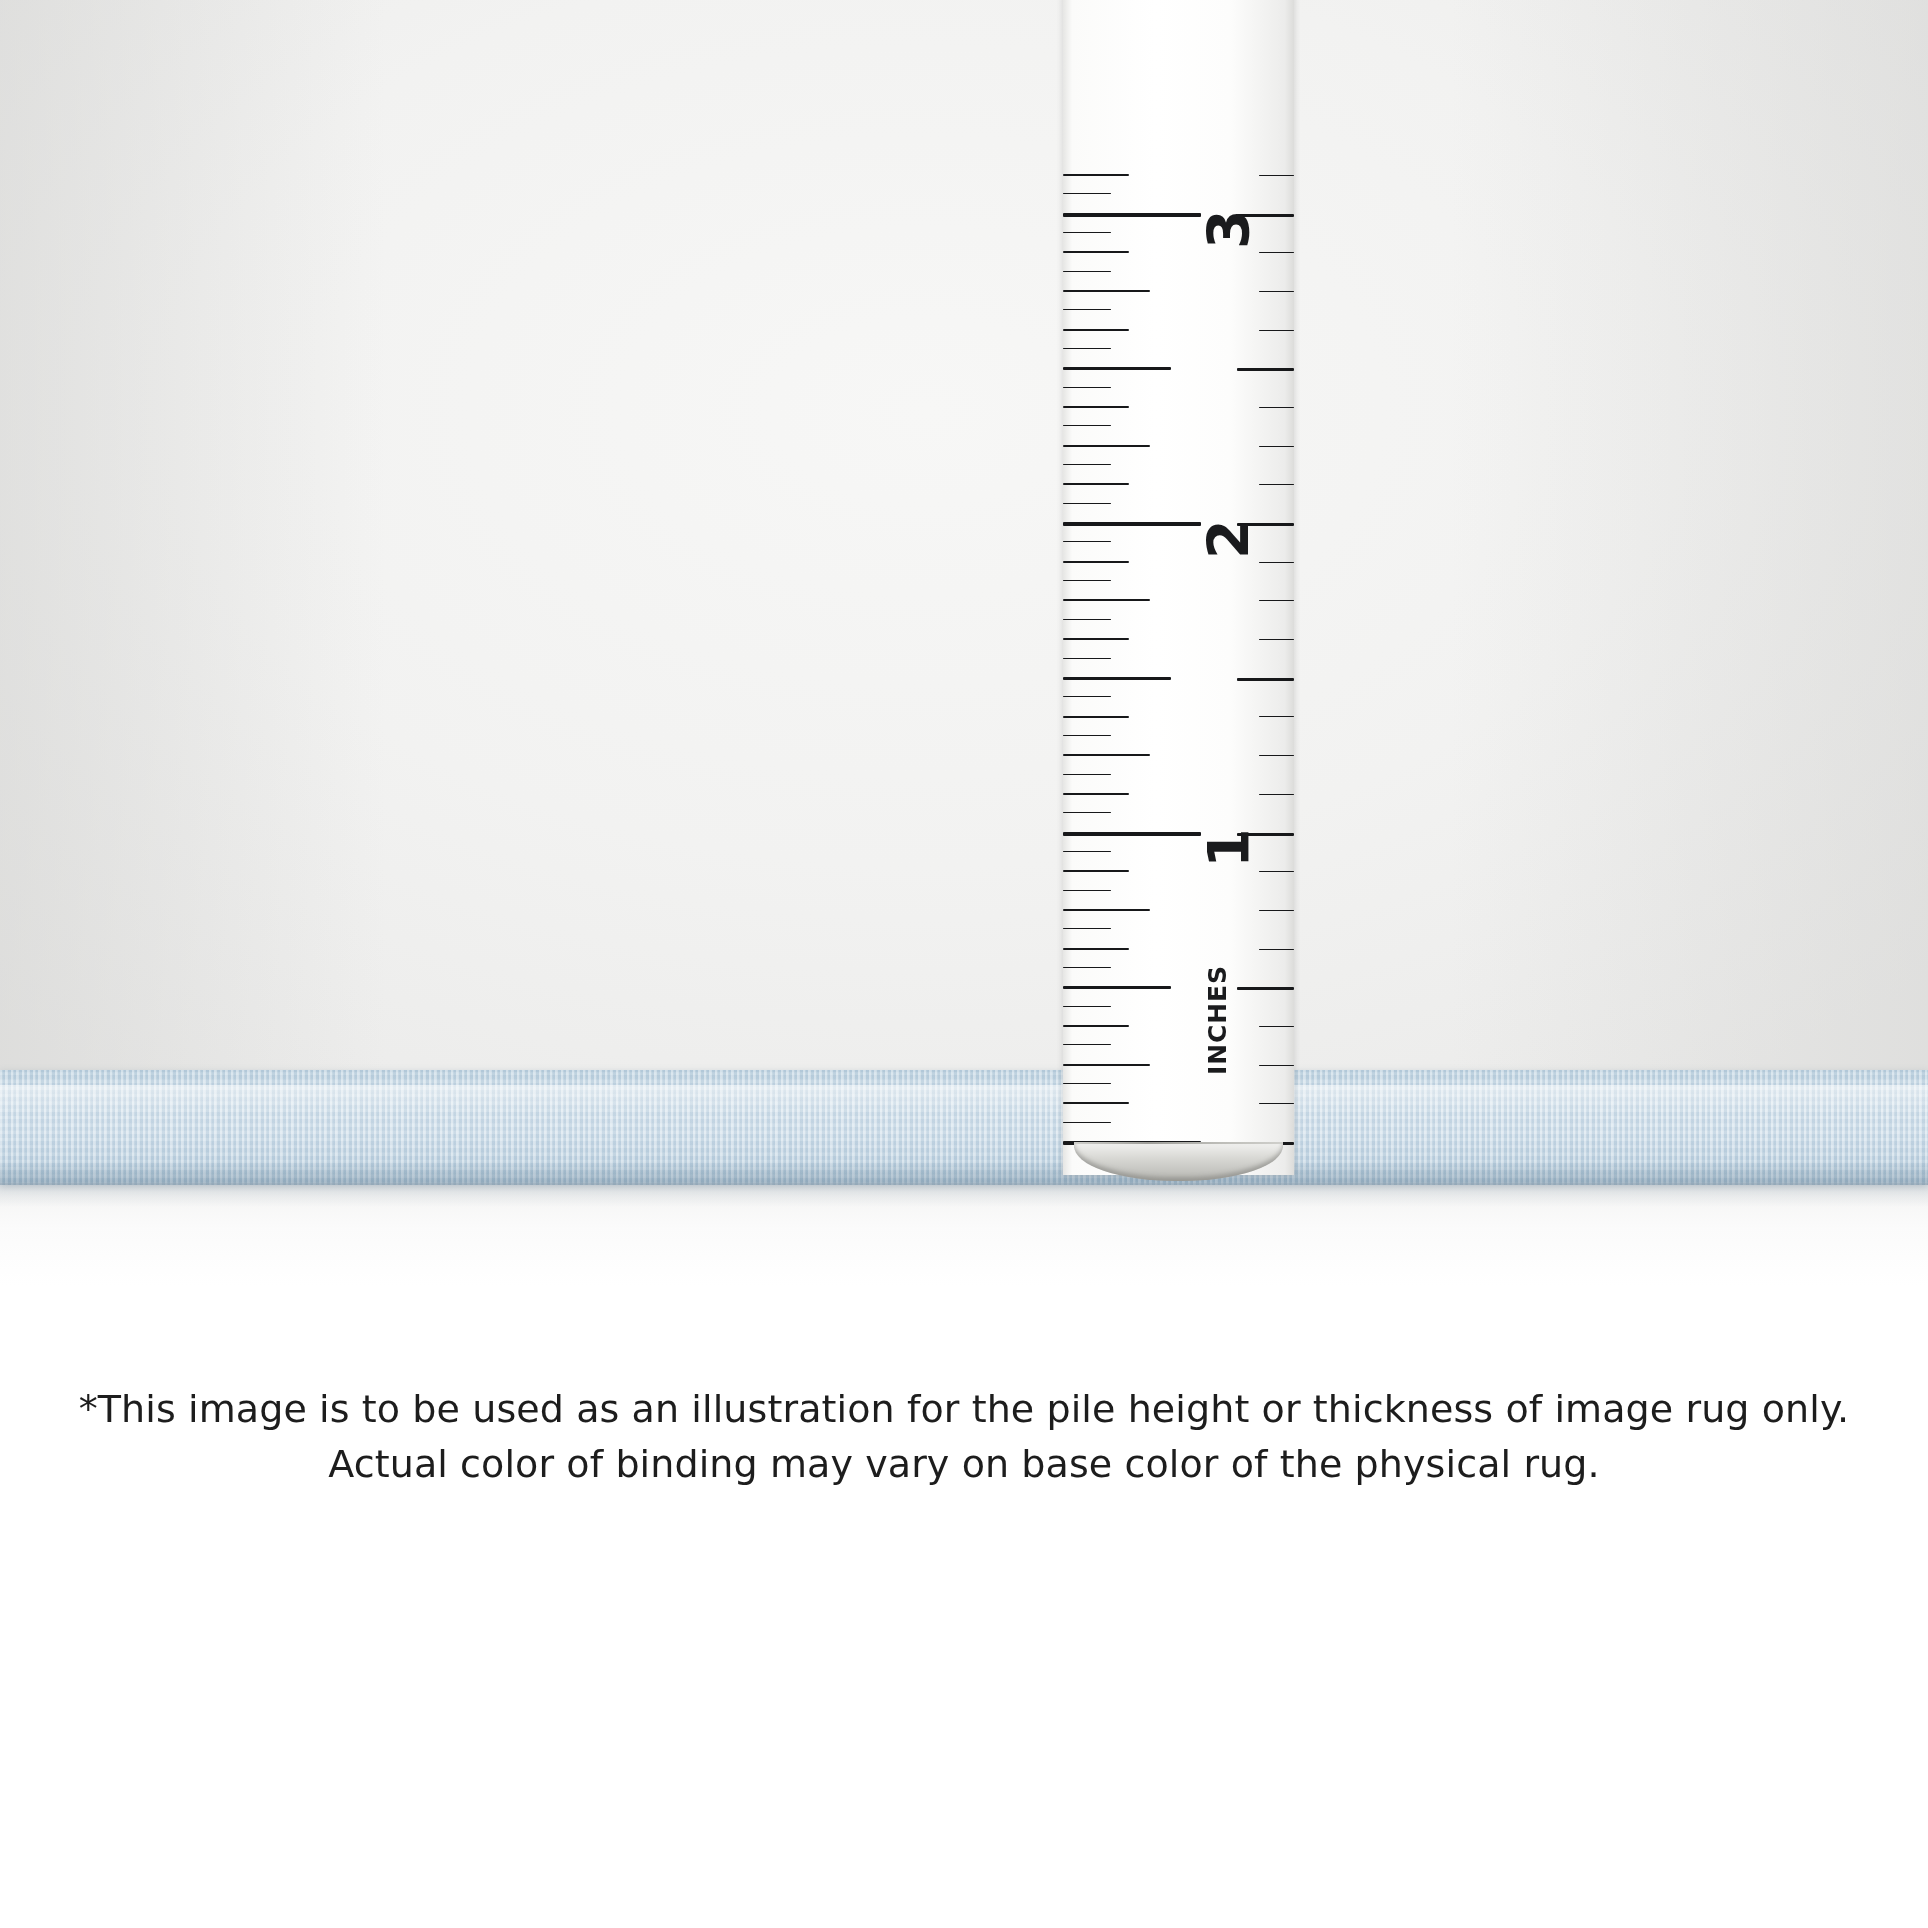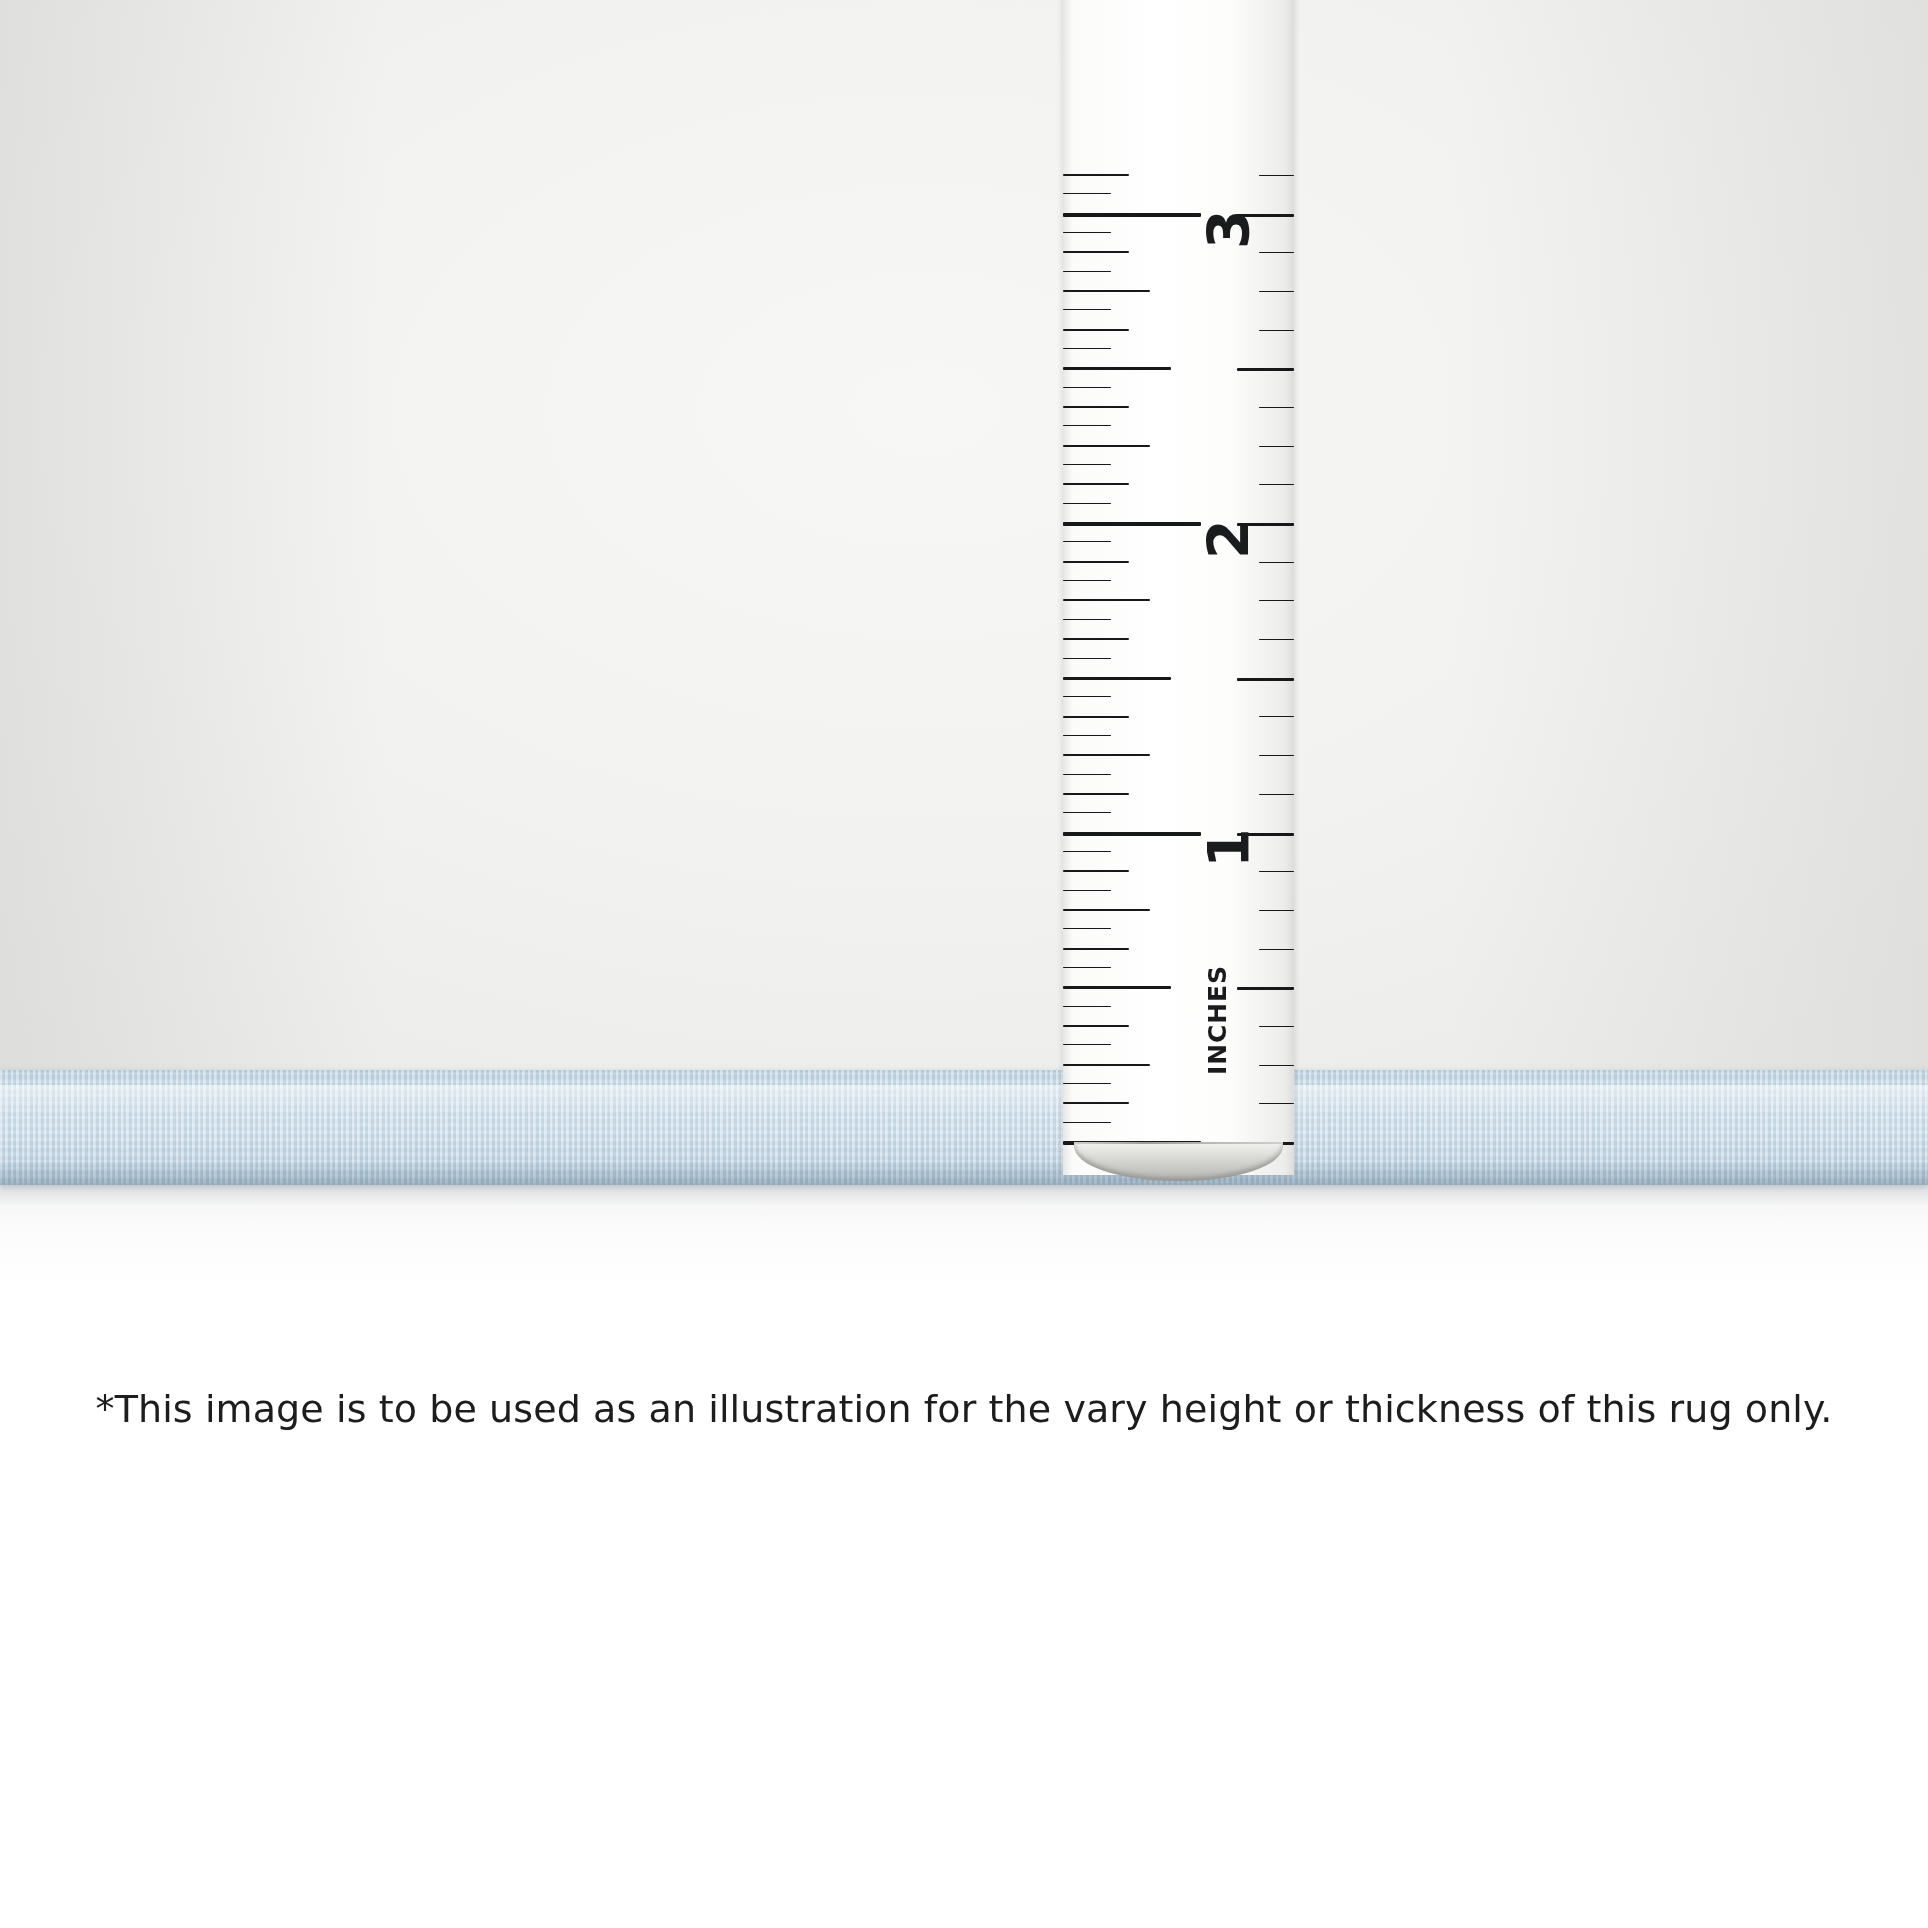--- a/index.html
+++ b/index.html
@@ -322,17 +322,18 @@
         <div class="num" style="top: 564px;">2</div>
         <div class="num" style="top: 254px;">3</div>
         <div class="unit-label" style="top: 1080px;">INCHES</div>
       </div>
     <div class="ruler-tip-edge"></div>
     <div class="ruler-tip"></div>
 
   </div>
 
   <div class="caption">
-    <span class="line">*This image is to be used as an illustration for the vary height or thickness of this rug only.</span>
+    <span class="line">*This image is to be used as an illustration for the pile height or thickness of image rug only.</span>
+    <span class="line">Actual color of binding may vary on base color of the physical rug.</span>
   </div>
 
 </div>
 
 
 </body></html>

